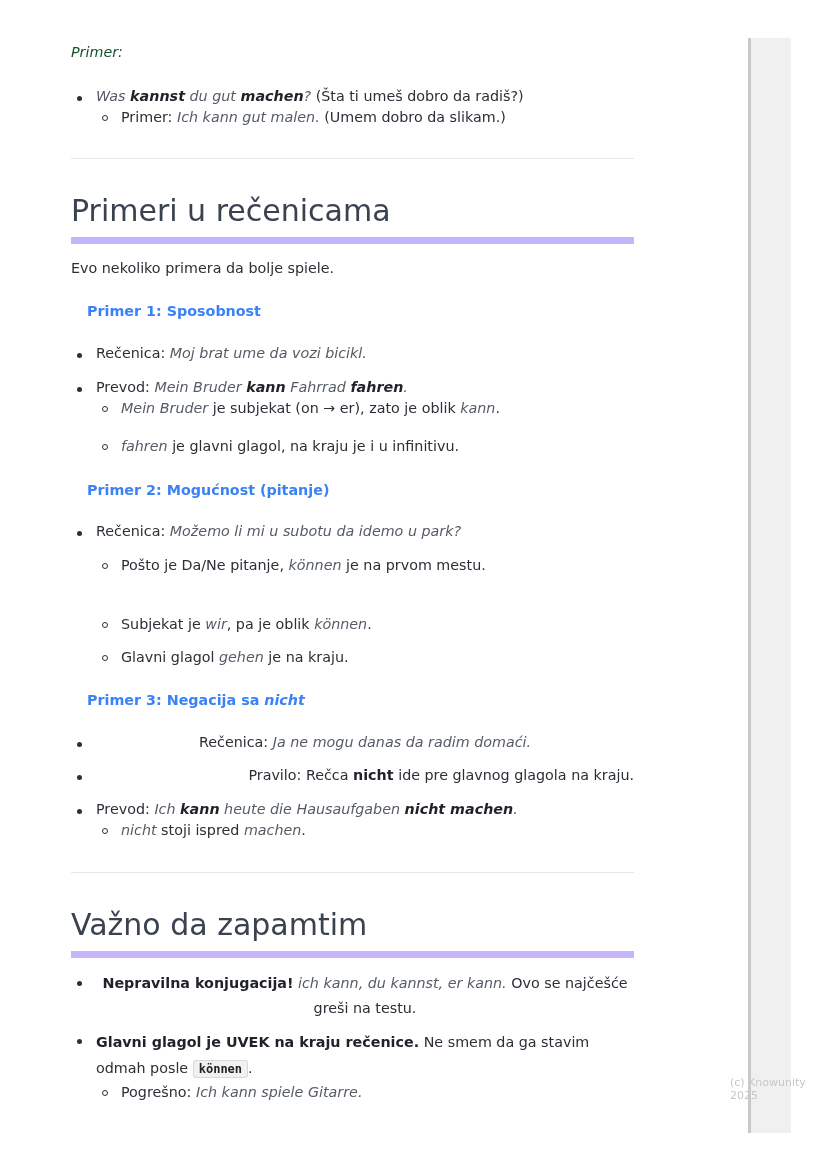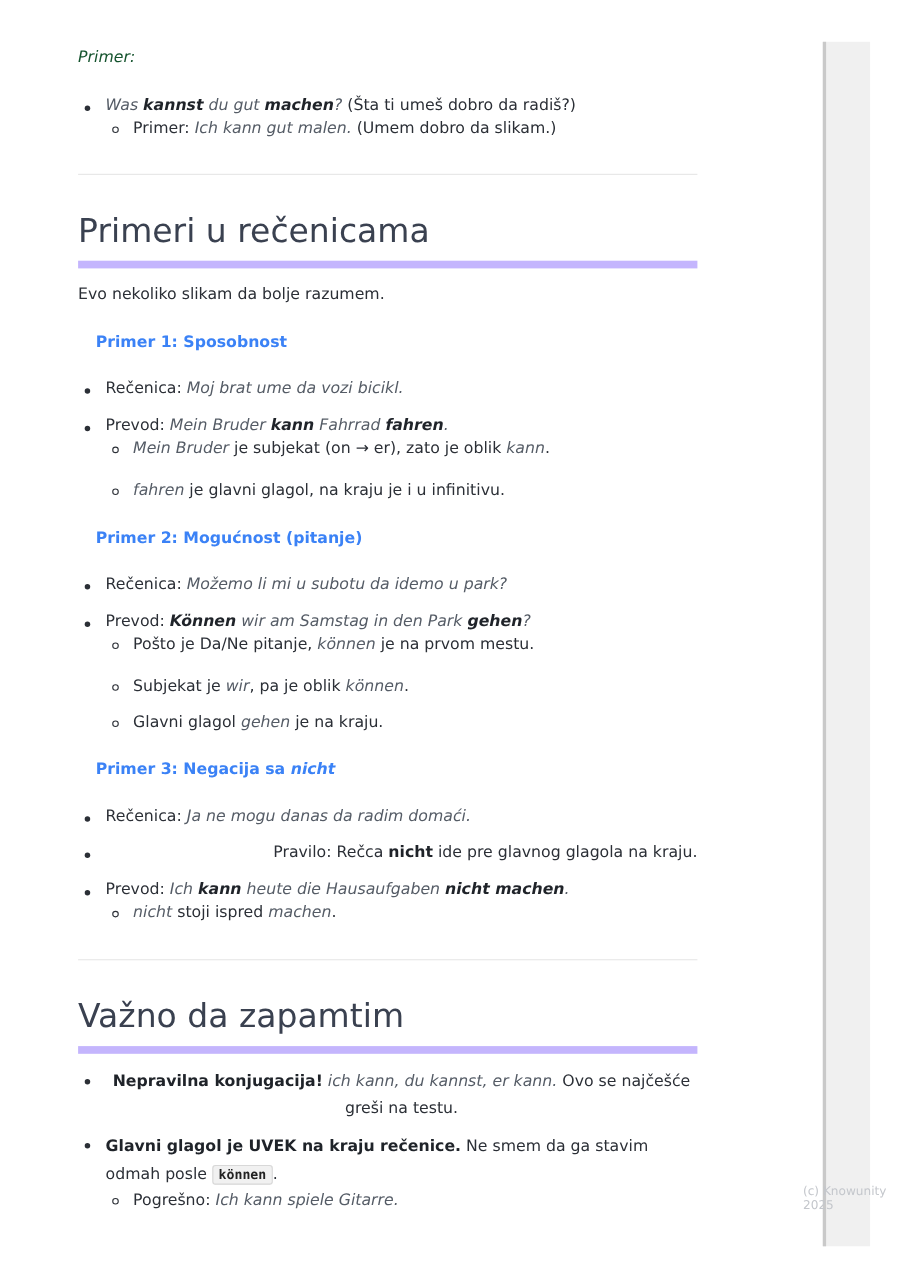--- a/index.html
+++ b/index.html
@@ -32,54 +32,53 @@
 
   <ul class="abs" style="top:86px;">
     <li class="l1"><span class="muted-it">Was </span><b class="italic">kannst</b><span class="muted-it"> du gut </span><b class="italic">machen</b><span class="muted-it">?</span><span> (Šta ti umeš dobro da radiš?)</span></li>
     <li class="l2"><span>Primer: </span><span class="muted-it">Ich kann gut malen.</span><span> (Umem dobro da slikam.)</span></li>
   </ul>
 
   <hr class="thin" style="top:158px;">
 
   <h2 style="top:193px;">Primeri u rečenicama</h2>
 
-  <div class="abs" style="top:258px;">Evo nekoliko slikam da bolje razumem.</div>
+  <div class="abs" style="top:258px;">Evo nekoliko primera da bolje spiele.</div>
 
   <div class="subhead" style="top:301px;">Primer 1: Sposobnost</div>
 
   <ul class="abs" style="top:343px;">
     <li class="l1"><span>Rečenica: </span><span class="muted-it">Moj brat ume da vozi bicikl.</span></li>
   </ul>
   <ul class="abs" style="top:377px;">
     <li class="l1"><span>Prevod: </span><span class="muted-it">Mein Bruder </span><b class="italic">kann</b><span class="muted-it"> Fahrrad </span><b class="italic">fahren</b><span class="muted-it">.</span></li>
     <li class="l2"><span class="muted-it">Mein Bruder</span><span> je subjekat (on → er), zato je oblik </span><span class="muted-it">kann</span><span>.</span></li>
   </ul>
   <ul class="abs" style="top:436px;">
     <li class="l2"><span class="muted-it">fahren</span><span> je glavni glagol, na kraju je i u infinitivu.</span></li>
   </ul>
 
   <div class="subhead" style="top:480px;">Primer 2: Mogućnost (pitanje)</div>
 
   <ul class="abs" style="top:521px;">
     <li class="l1"><span>Rečenica: </span><span class="muted-it">Možemo li mi u subotu da idemo u park?</span></li>
   </ul>
   <ul class="abs" style="top:555px;">
-    <li class="l1"><span>Prevod: </span><b class="italic">Können</b><span class="muted-it"> wir am Samstag in den Park </span><b class="italic">gehen</b><span class="muted-it">?</span></li>
     <li class="l2"><span>Pošto je Da/Ne pitanje, </span><span class="muted-it">können</span><span> je na prvom mestu.</span></li>
   </ul>
   <ul class="abs" style="top:614px;">
     <li class="l2"><span>Subjekat je </span><span class="muted-it">wir</span><span>, pa je oblik </span><span class="muted-it">können</span><span>.</span></li>
   </ul>
   <ul class="abs" style="top:647px;">
     <li class="l2"><span>Glavni glagol </span><span class="muted-it">gehen</span><span> je na kraju.</span></li>
   </ul>
 
   <div class="subhead" style="top:690px;"><span>Primer 3: Negacija sa </span><span class="italic">nicht</span></div>
 
-  <ul class="abs" style="top:732px;">
+  <ul class="abs" style="top:732px;text-align:center;">
     <li class="l1"><span>Rečenica: </span><span class="muted-it">Ja ne mogu danas da radim domaći.</span></li>
   </ul>
   <ul class="abs" style="top:765px;text-align:right;">
     <li class="l1"><span>Pravilo: Rečca </span><b>nicht</b><span> ide pre glavnog glagola na kraju.</span></li>
   </ul>
   <ul class="abs" style="top:799px;">
     <li class="l1"><span>Prevod: </span><span class="muted-it">Ich </span><b class="italic">kann</b><span class="muted-it"> heute die Hausaufgaben </span><b class="italic">nicht machen</b><span class="muted-it">.</span></li>
     <li class="l2"><span class="muted-it">nicht</span><span> stoji ispred </span><span class="muted-it">machen</span><span>.</span></li>
   </ul>
 

